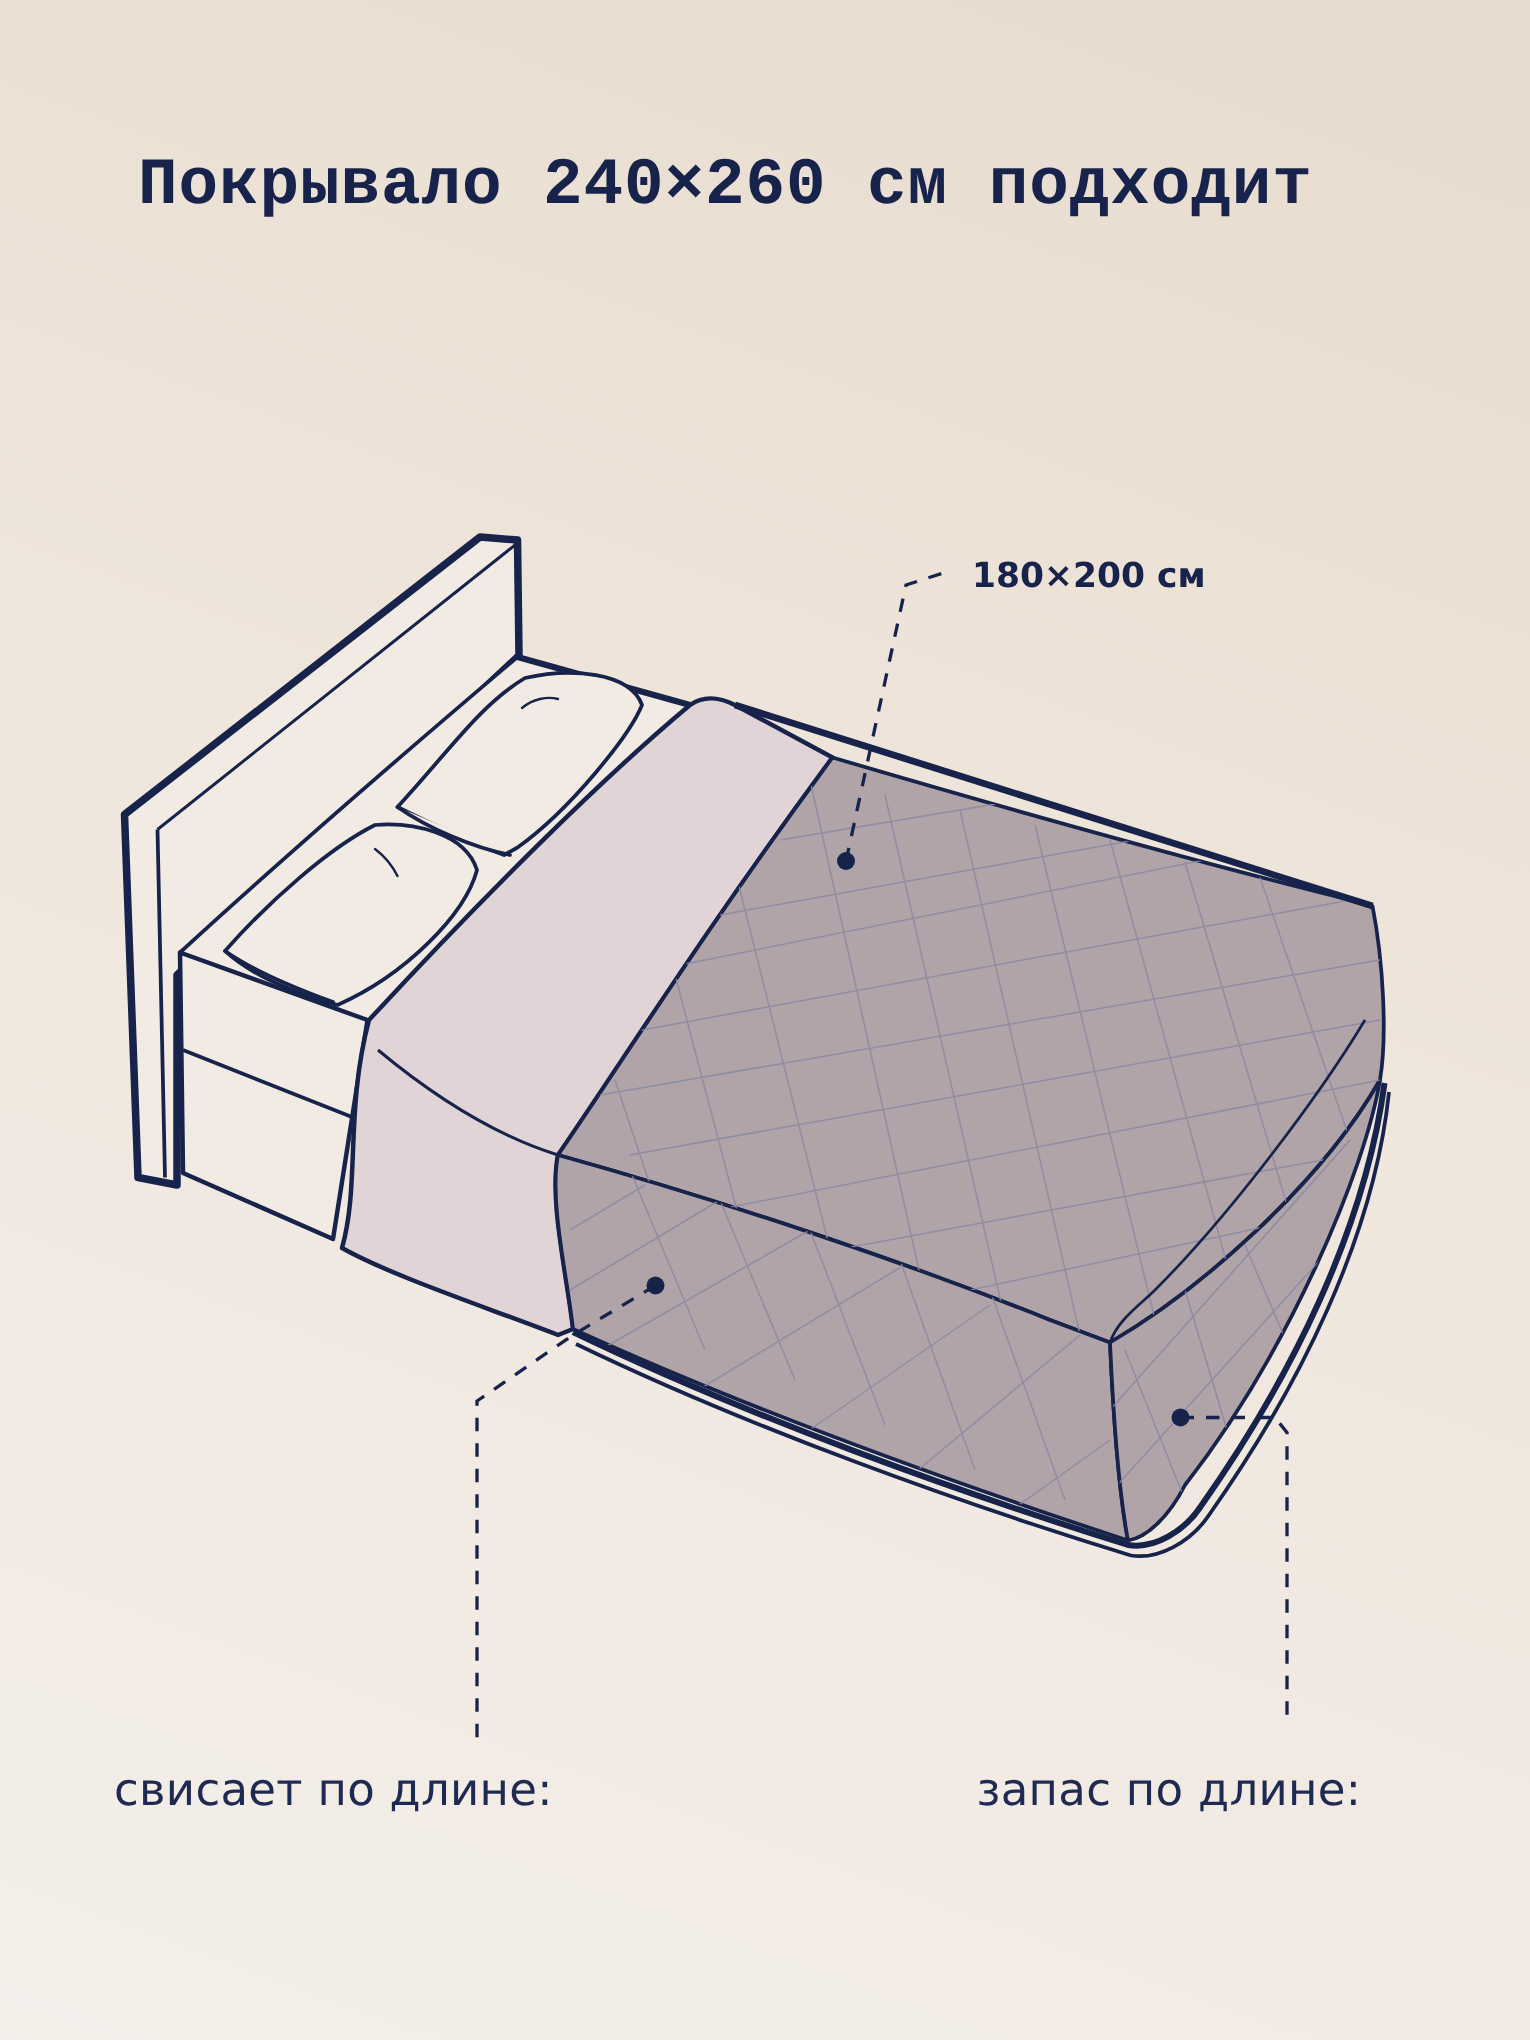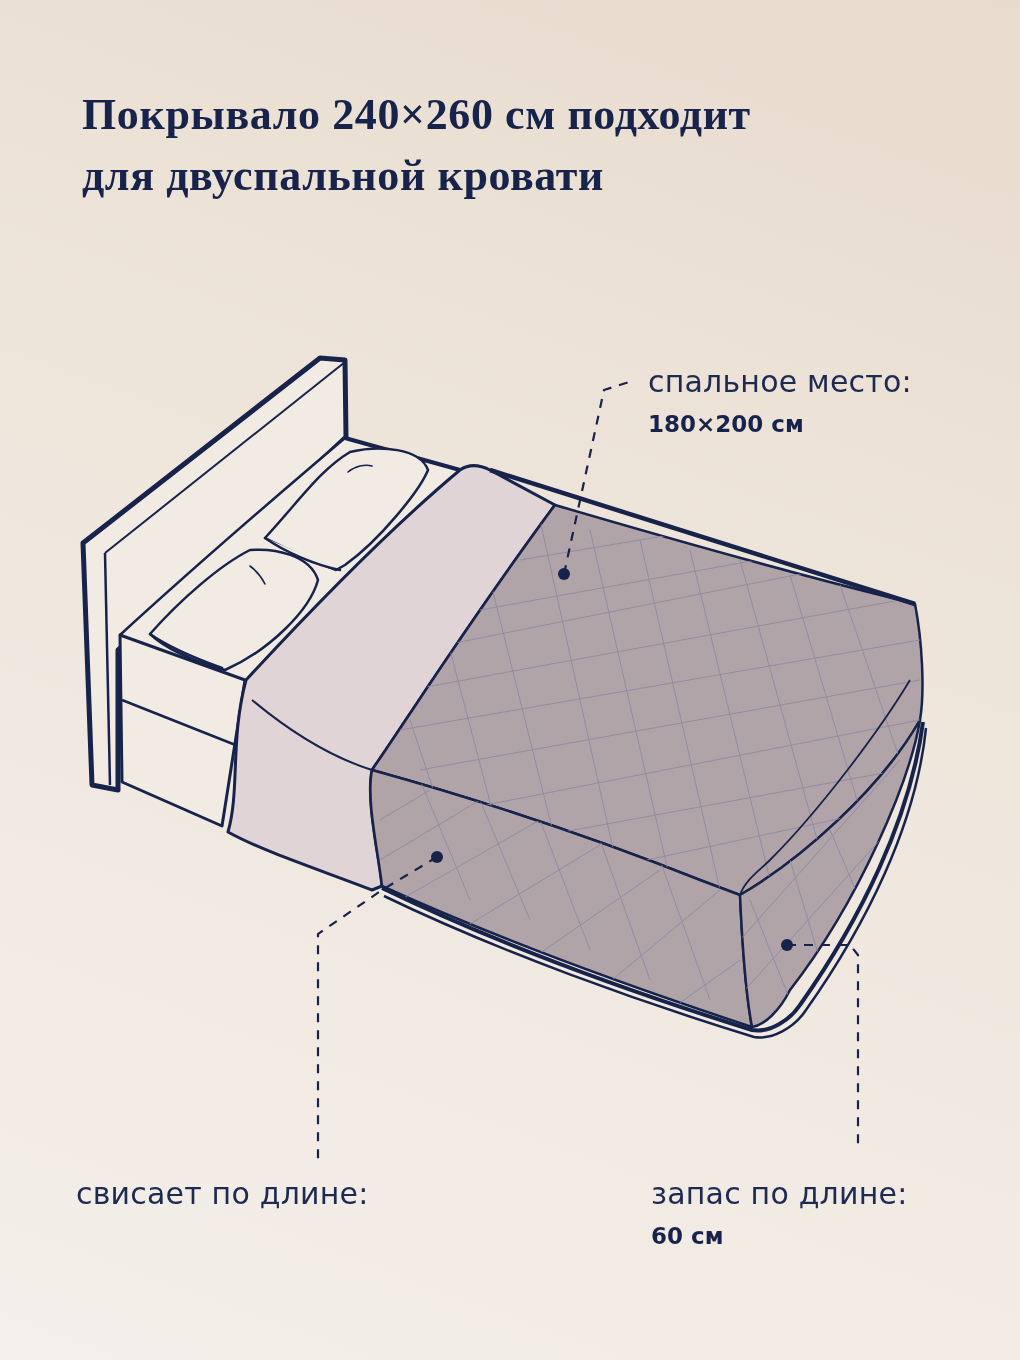--- a/index.html
+++ b/index.html
@@ -4,23 +4,23 @@
 <style>
   html, body { margin: 0; padding: 0; }
   body {
     width: 1020px; height: 1360px; overflow: hidden; position: relative;
     background: linear-gradient(200deg, #e7dbcd 0%, #efe6dc 45%, #f4efea 100%);
     font-family: "DejaVu Sans", "Liberation Sans", sans-serif;
     color: #17234a;
   }
   .title {
     position: absolute; left: 76px; top: 78px; width: 900px;
-    font-family: Liberation Serif, serif; font-weight: bold;
+    font-family: Liberation Mono, monospace; font-weight: bold;
     font-size: 44px; line-height: 61px; letter-spacing: 0.6px;
-    color: #17234a; margin: 6px;
+    color: #17234a; margin: 16px;
   }
   .title span { display: block; white-space: nowrap; }
   .label { position: absolute; white-space: nowrap; }
   .label .cap {
     font-family: "DejaVu Sans", sans-serif; font-weight: normal;
     font-size: 30px; line-height: 40px; color: #1f2a52; letter-spacing: 0.2px;
   }
   .label .val {
     font-family: "DejaVu Sans", sans-serif; font-weight: bold;
     font-size: 23px; line-height: 44px; color: #17234a;
@@ -28,21 +28,20 @@
   #lbl-sleep { left: 648px; top: 362px; }
   #lbl-width { left: 76px; top: 1174px; }
   #lbl-length { left: 651px; top: 1174px; }
   svg.illus { position: absolute; left: 0; top: 0; }
 </style>
 </head>
 <body>
 
 <h1 class="title">
   <span>Покрывало 240×260 см подходит</span>
-  <span>для двуспальной кровати</span>
 </h1>
 
 <svg class="illus" width="1020" height="1360" viewBox="0 0 1020 1360" xmlns="http://www.w3.org/2000/svg">
   <defs>
     <clipPath id="topClip">
       <path d="M555 505 C 640 530, 780 570, 900 600 L 915 604 C 922 640, 925 690, 920 720 C 880 790, 800 860, 740 895 L 700 880 C 600 840, 480 800, 372 770 C 420 700, 470 620, 555 505 Z"></path>
     </clipPath>
     <clipPath id="sideClip">
       <path d="M372 770 C 480 800, 600 840, 700 880 L 740 895 C 742 940, 745 990, 752 1027 C 640 990, 500 940, 382 886 C 378 850, 366 800, 372 770 Z"></path>
     </clipPath>
@@ -140,24 +139,22 @@
     <path d="M787 945 L 850 945 L 858 955 L 858 1150"></path>
   </g>
   <g fill="#17234a">
     <circle cx="564" cy="574" r="6"></circle>
     <circle cx="437" cy="857" r="6"></circle>
     <circle cx="787" cy="945" r="6"></circle>
   </g>
 </svg>
 
 <div class="label" id="lbl-sleep">
-  <div class="cap">спальное место:</div>
   <div class="val">180×200 см</div>
 </div>
 
 <div class="label" id="lbl-width">
   <div class="cap">свисает по длине:</div>
 </div>
 
 <div class="label" id="lbl-length">
   <div class="cap">запас по длине:</div>
-  <div class="val">60 см</div>
 </div>
 
 </body></html>

